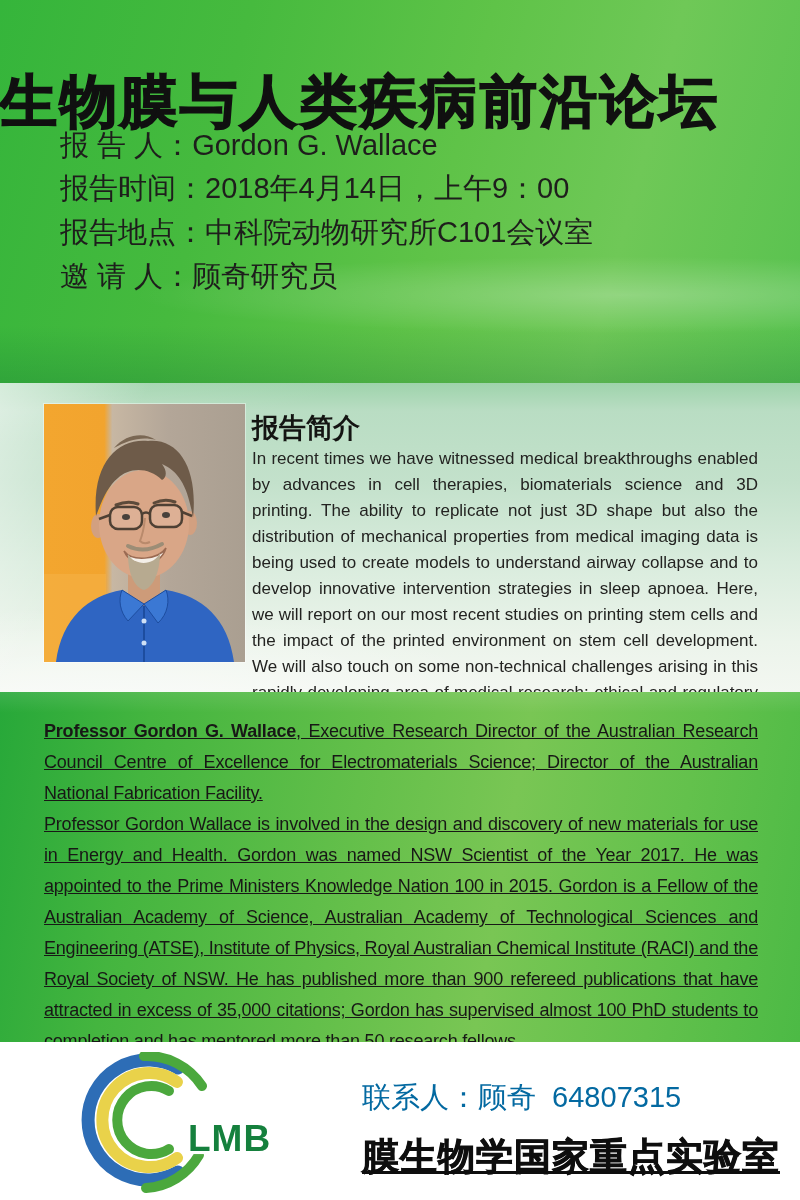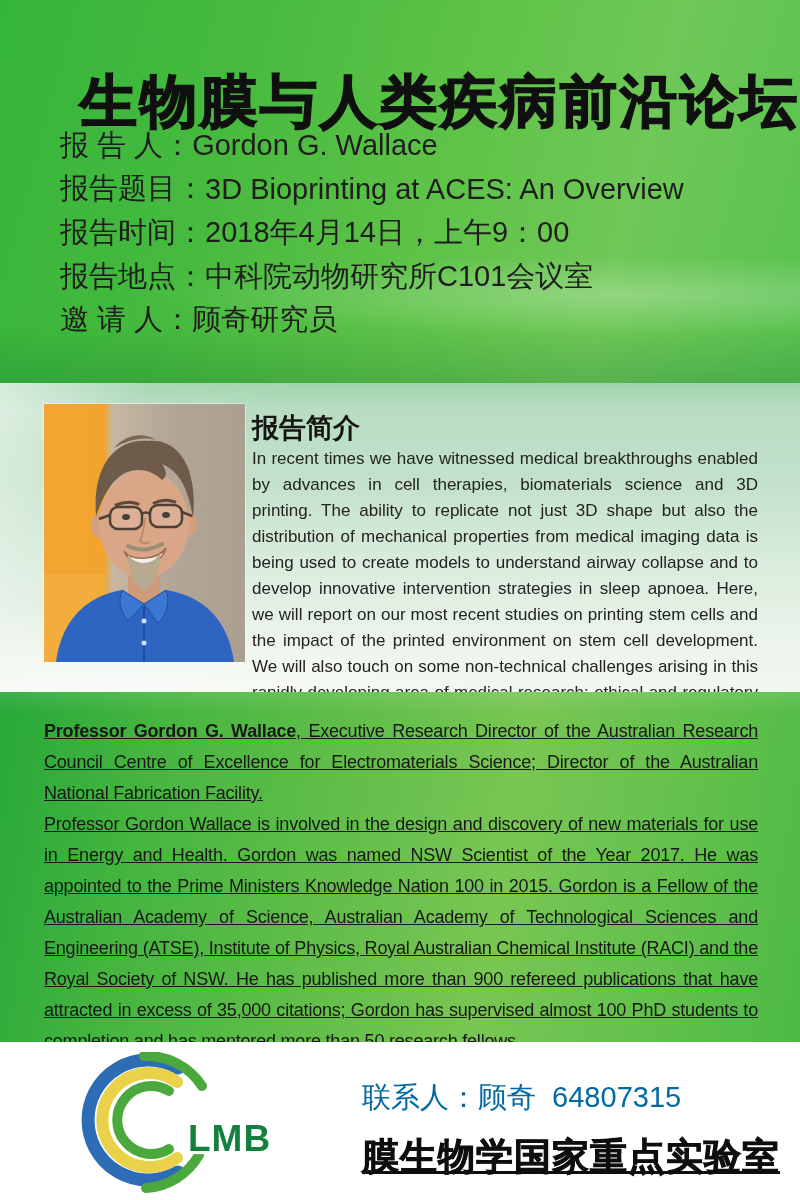--- a/index.html
+++ b/index.html
@@ -5,21 +5,21 @@
   html,body{margin:0;padding:0;background:#ffffff;}
   .poster{position:relative;width:800px;height:1200px;overflow:hidden;
           font-family:"Liberation Sans","DejaVu Sans",sans-serif;color:#1b1b19;}
 
   
   .hero{position:absolute;left:0;top:0;width:800px;height:383px;
     background:
       radial-gradient(ellipse 700px 55px at 78% 295px, rgba(255,255,255,.25), rgba(255,255,255,0) 70%),
       linear-gradient(180deg, rgba(255,255,255,0) 85%, rgba(0,90,50,.20) 100%),
       linear-gradient(105deg,#35b53b 0%,#46ba3e 28%,#5fc348 55%,#6fc857 76%,#58c24f 100%);}
-  .title{position:absolute;left:0;top:26px;width:100%;text-align:right;
+  .title{position:absolute;left:0;top:26px;width:100%;text-align:left;
     font-size:57px;font-weight:900;letter-spacing:3px;color:#101010;
     -webkit-text-stroke:1.6px #101010;}
   .details{position:absolute;left:60px;top:124px;}
   .detail-row{display:flex;align-items:center;height:43.6px;font-size:29px;color:#1e1e1c;}
   .detail-label{white-space:pre;}
   .detail-value{white-space:pre;}
 
   
   .abstract-sec{position:absolute;left:0;top:383px;width:800px;height:309px;
     background:
@@ -59,24 +59,20 @@
 <body>
 
 <div class="poster">
 
   <section class="hero">
     <h1 class="title">生物膜与人类疾病前沿论坛</h1>
     <div class="details">
       <div class="detail-row">
         <span class="detail-label">报 告 人：</span>
         <span class="detail-value">Gordon G. Wallace</span>
-      </div>
-      <div class="detail-row">
-        <span class="detail-label">报告题目：</span>
-        <span class="detail-value">3D Bioprinting at ACES: An Overview</span>
       </div>
       <div class="detail-row">
         <span class="detail-label">报告时间：</span>
         <span class="detail-value">2018年4月14日，上午9：00</span>
       </div>
       <div class="detail-row">
         <span class="detail-label">报告地点：</span>
         <span class="detail-value">中科院动物研究所C101会议室</span>
       </div>
       <div class="detail-row">

